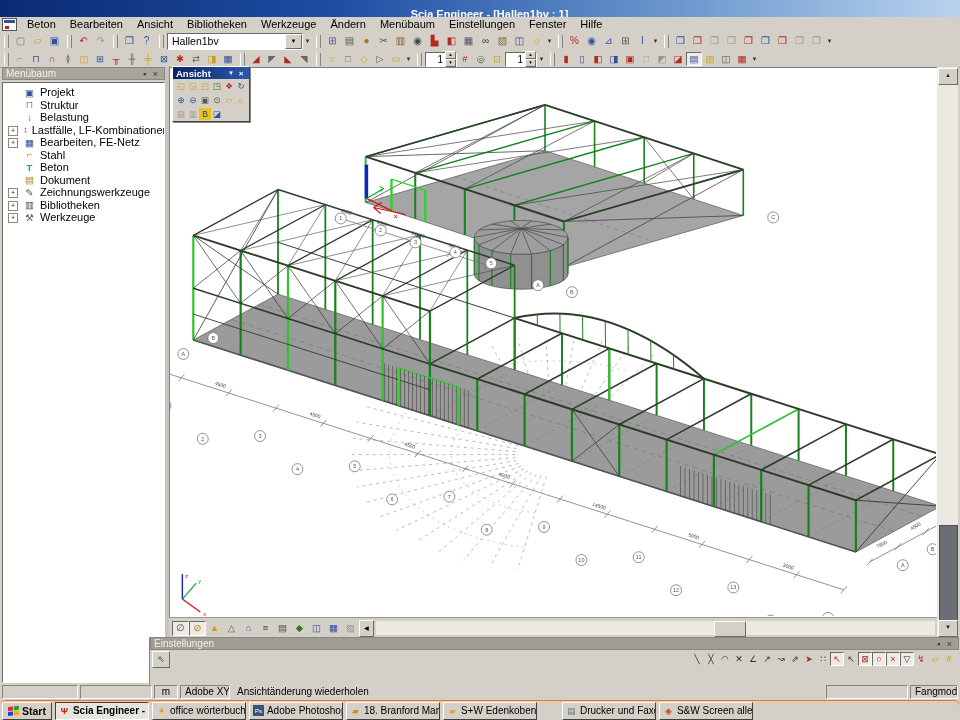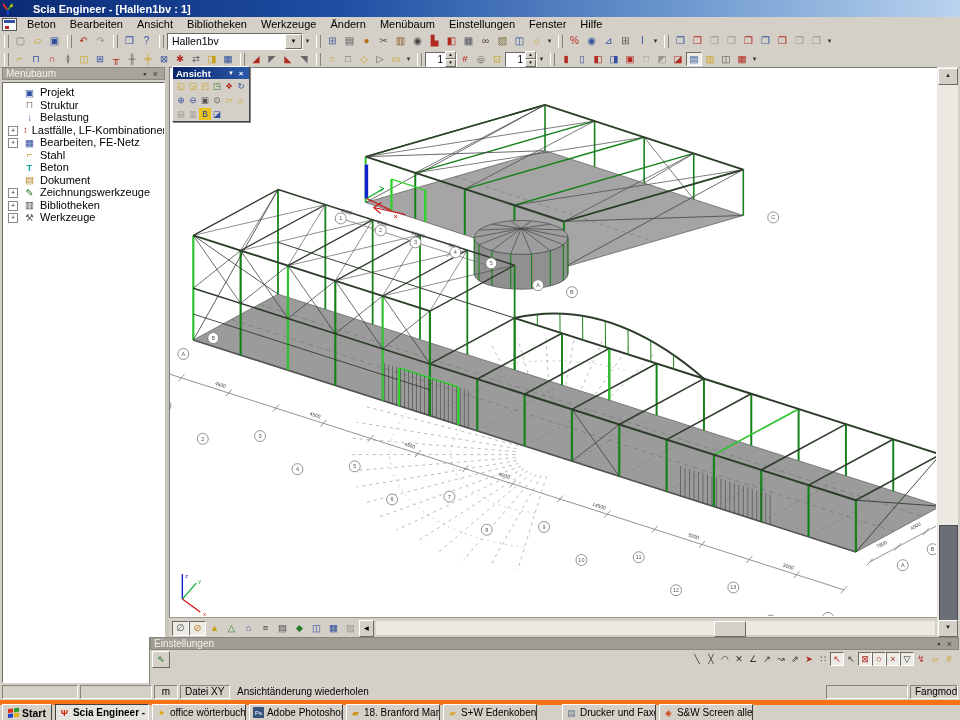--- a/index.html
+++ b/index.html
@@ -1,22 +1,22 @@
 <!DOCTYPE html>
 <html><head>
 <meta charset="utf-8">
 <style>
   html,body{margin:0;padding:0;background:#555;}
   #screen{position:relative;width:960px;height:720px;background:#d4d0c8;overflow:hidden;
     font-family:"Liberation Sans",sans-serif;font-size:11px;color:#000;cursor:default;}
   .raised{border:1px solid;border-color:#fff #6d6a63 #6d6a63 #fff;}
   
-  .titlebar{position:absolute;left:0;top:0;width:100%;height:17px;display:flex;align-items:center;gap:19px;
-    padding-left:1px;box-sizing:border-box;color:#fff;font-weight:bold;font-size:11px;
-    background:linear-gradient(90deg,#0b2a73 0%,#1e4ea3 35%,#6f9ad0 72%,#b9d3ee 100%);}
+  .titlebar{position:absolute;left:0;top:0;width:100%;height:17px;display:flex;align-items:center;gap:8px;
+    padding-left:19px;box-sizing:border-box;color:#fff;font-weight:bold;font-size:11px;
+    background:linear-gradient(90deg,#0b2a73 0%,#1e4ea3 35%,#6f9ad0 72%,#b9d3ee 100%);flex-direction:column;}
   
   .menubar{position:absolute;left:0;top:17px;width:100%;height:14px;display:flex;align-items:center;
     background:#d4d0c8;border-bottom:1px solid #b9b6ae;}
   .menubar .mi{padding:0 7px;height:13px;line-height:13px;}
   .mdiicon{width:13px;height:11px;margin:0 3px 0 2px;background:#fff;border:1px solid #555;position:relative;}
   .mdiicon::before{content:"";position:absolute;left:1px;top:1px;right:1px;height:3px;background:#31509e;}
   .mdiicon::after{content:"";position:absolute;left:2px;bottom:1px;width:4px;height:3px;background:#b22a1f;}
   
   .tbrow{position:absolute;left:0;width:100%;background:#d4d0c8;display:flex;align-items:center;}
   #tb1{top:31px;height:20px;border-bottom:1px solid #c3c0b8;}
@@ -85,21 +85,21 @@
   .snapstrip .tbi{width:14px;height:14px;font-size:9px;}
   .cmdinput{position:absolute;left:2px;right:2px;top:37px;height:14px;background:#fff;font-size:10px;
     border:1px solid;border-color:#6d6a63 #fff #fff #6d6a63;padding:0 4px;line-height:14px;}
   
   #statusbar{position:absolute;left:0;top:684px;width:100%;height:16px;background:#d4d0c8;
     display:flex;align-items:center;gap:2px;padding:0 2px;box-sizing:border-box;}
   .scell{height:12px;line-height:12px;font-size:10px;padding:0 4px;border:1px solid;
     border-color:#87837a #fff #fff #87837a;overflow:hidden;white-space:nowrap;}
   
   #taskbar{position:absolute;left:0;top:700px;width:100%;height:20px;background:#d4d0c8;
-    border-top:5px solid #f97316;display:flex;align-items:center;gap:3px;padding:0 2px;box-sizing:border-box;}
+    border-top:1px solid #f97316;display:flex;align-items:center;gap:3px;padding:0 2px;box-sizing:border-box;border-radius:6px;}
   .start{display:flex;align-items:center;gap:3px;height:16px;padding:0 5px;font-weight:bold;font-size:10.5px;
     background:#d4d0c8;border:1px solid;border-color:#fff #404040 #404040 #fff;}
   .task{display:flex;align-items:center;gap:3px;width:86px;height:16px;padding:0 3px;font-size:10px;
     background:#d4d0c8;border:1px solid;border-color:#fff #404040 #404040 #fff;overflow:hidden;white-space:nowrap;}
   .task.active{border-color:#404040 #fff #fff #404040;background:#e6e4de;font-weight:bold;}
   .tico{width:11px;height:11px;display:flex;align-items:center;justify-content:center;font-size:9px;flex:0 0 auto;}
   .gapL{margin-left:22px;}
   svg text{font-family:"Liberation Sans",sans-serif;}
 </style>
 </head>
@@ -790,21 +790,21 @@
           <span class="tbi" style="color: rgb(202, 162, 26);">▱</span>
           <span class="tbi" style="color: rgb(202, 162, 26);">#</span>
         </span>
     </div>
   </div>
 
   <div id="statusbar">
     <span class="scell" style="width:66px"></span>
     <span class="scell" style="width:62px"></span>
     <span class="scell" style="width:14px;text-align:center">m</span>
-    <span class="scell" style="width:40px">Datei XY</span>
+    <span class="scell" style="width:40px">Adobe XY</span>
     <span class="scell" style="flex:1;border-color:transparent;">Ansichtänderung wiederholen</span>
     <span class="scell" style="width:72px"></span>
     <span class="scell" style="width:38px">Fangmodus</span>
   </div>
 
   <div id="taskbar">
     <span class="start">
       <svg width="11" height="11">
         <g transform="skewY(-6)">
           <rect x="0" y="2" width="5" height="4" fill="#e03020"></rect>

